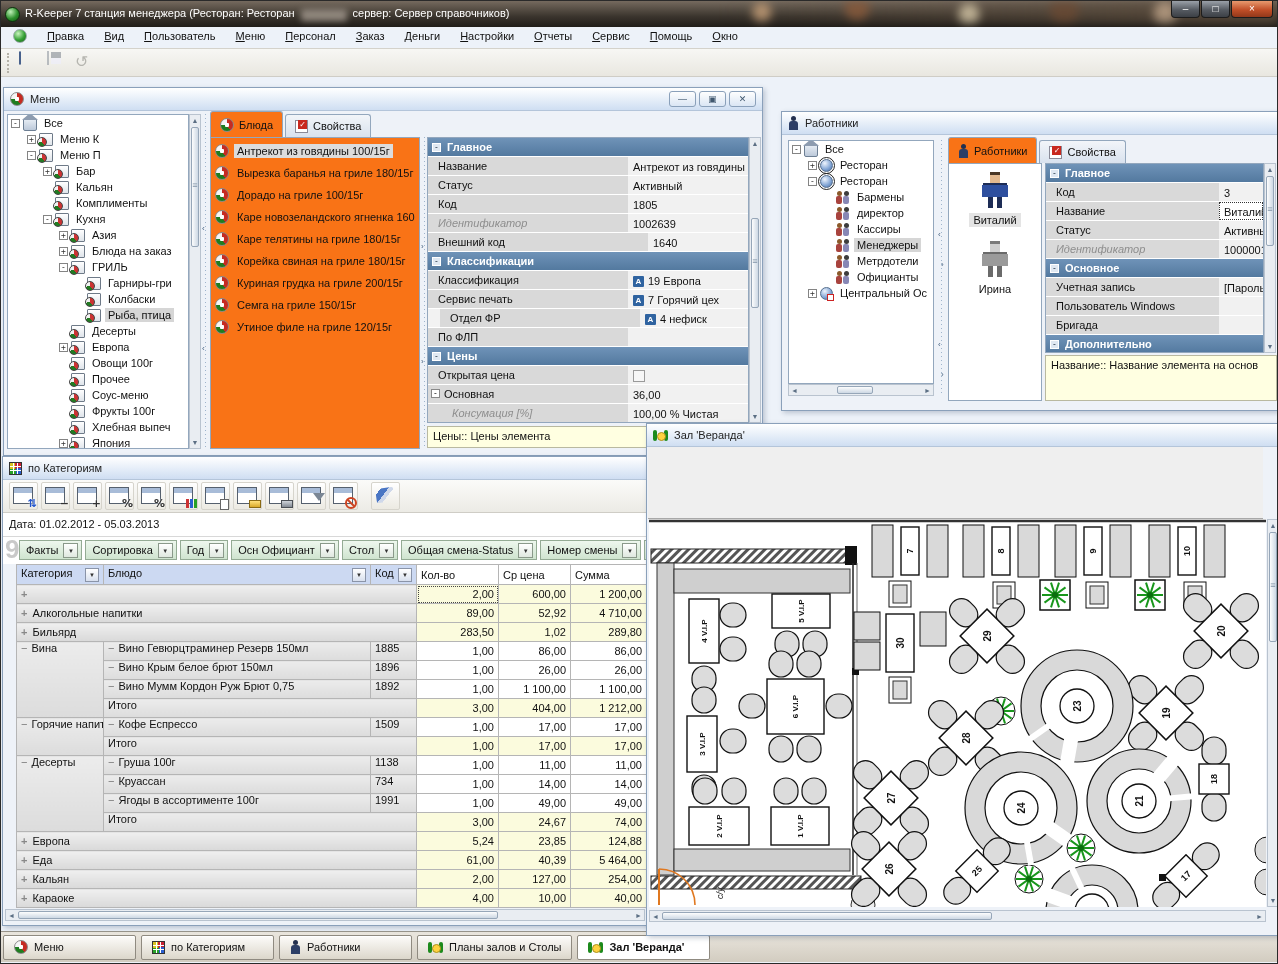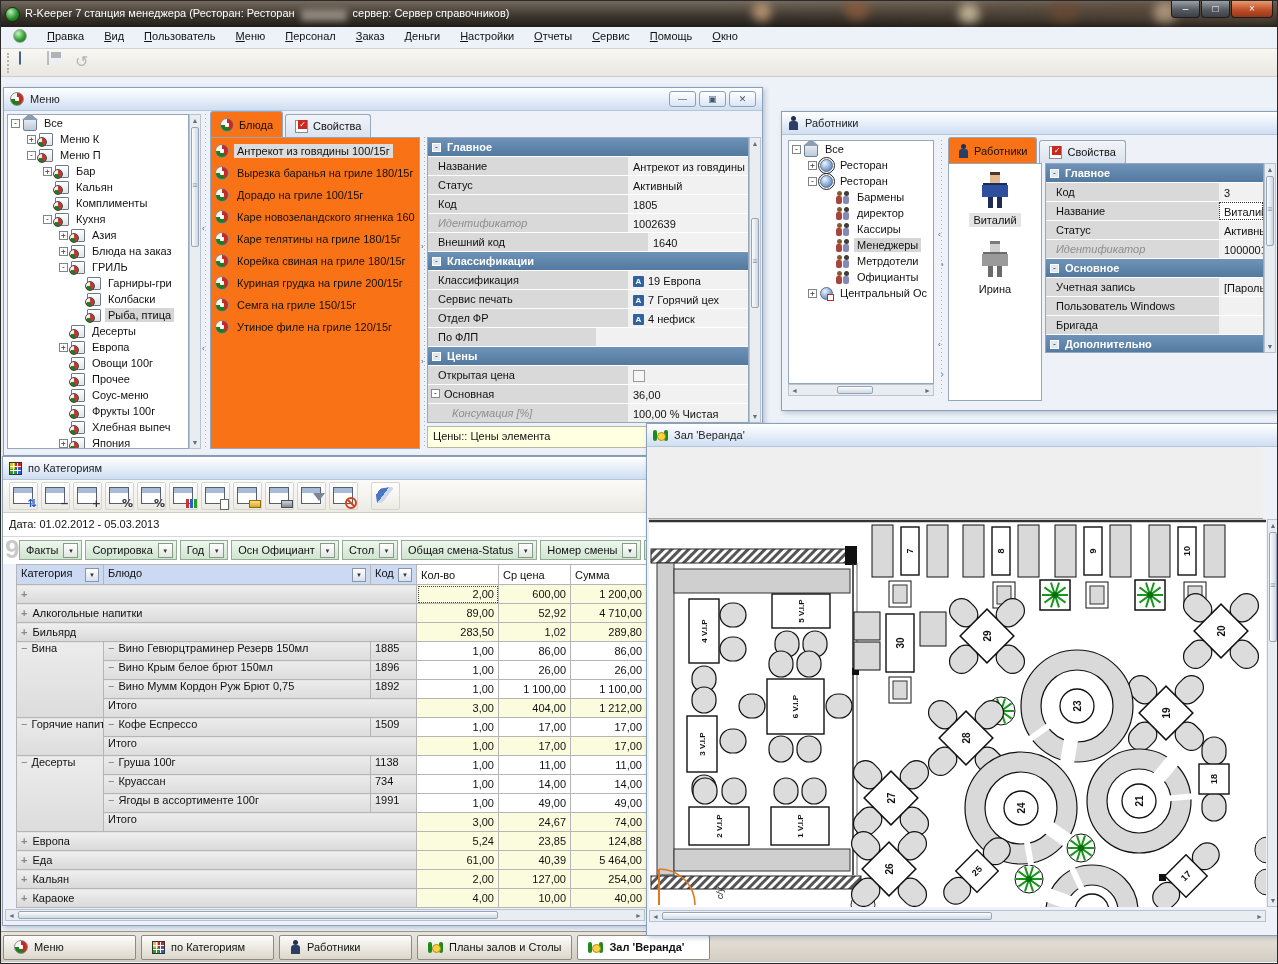--- a/index.html
+++ b/index.html
@@ -408,30 +408,30 @@
         <div class="prow">
           <div class="plab" style="width: 200px;">
             <span>Сервис печать</span>
           </div>
           <div class="pval">
             <span class="bA">A</span>
             <span>7 Горячий цех</span>
           </div>
         </div>
         <div class="prow">
-          <div class="plab" style="width: 200px;">
+          <div class="plab" style="width: 200px; margin-left: 12px;">
             <span>Отдел ФР</span>
           </div>
           <div class="pval">
             <span class="bA">A</span>
             <span>4 нефиск</span>
           </div>
         </div>
         <div class="prow">
-          <div class="plab" style="width: 168px;">
+          <div class="plab" style="width: 200px;">
             <span>По ФЛП</span>
           </div>
           <div class="pval"></div>
         </div>
         <div class="psec">
           <span class="sqm">-</span>
           <span>Цены</span>
         </div>
         <div class="prow">
           <div class="plab" style="width: 200px;">
@@ -637,20 +637,21 @@
         <div class="psec">
           <span class="sqm">-</span>
           <span>Дополнительно</span>
         </div>
       </div>
     <div class="vscroll" style="left:482px;top:51px;height:190px">
       <span class="sarrow" style="top:0">▲</span>
         <span class="sarrow" style="bottom:0">▼</span>
       <div class="vthumb" style="top:12px;height:70px"></div>
     </div>
+    <div class="hintbox" style="left:263px;top:243px;width:232px;height:46px">Название:: Название элемента на основ</div>
   </div>
 
   <div class="win" style="left:1px;top:455px;width:648px;height:470px;z-index:3">
     <div class="wtitle">
       <span class="gridico"></span>
       <span>по Категориям</span>
     </div>
     <div class="rtools" id="rtools">
         <div class="rtbtn">
           <span class="mini"></span>

